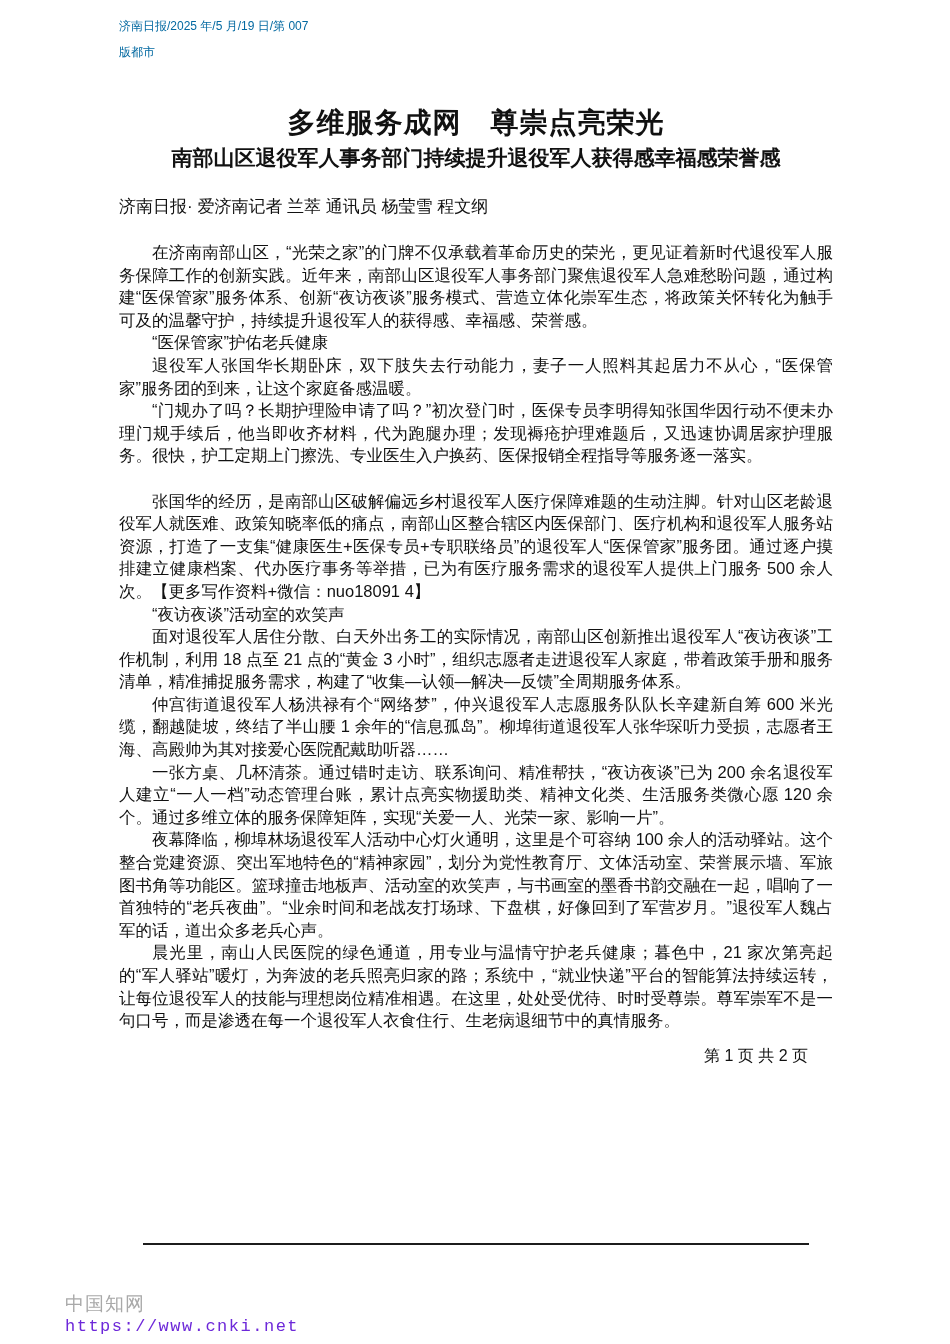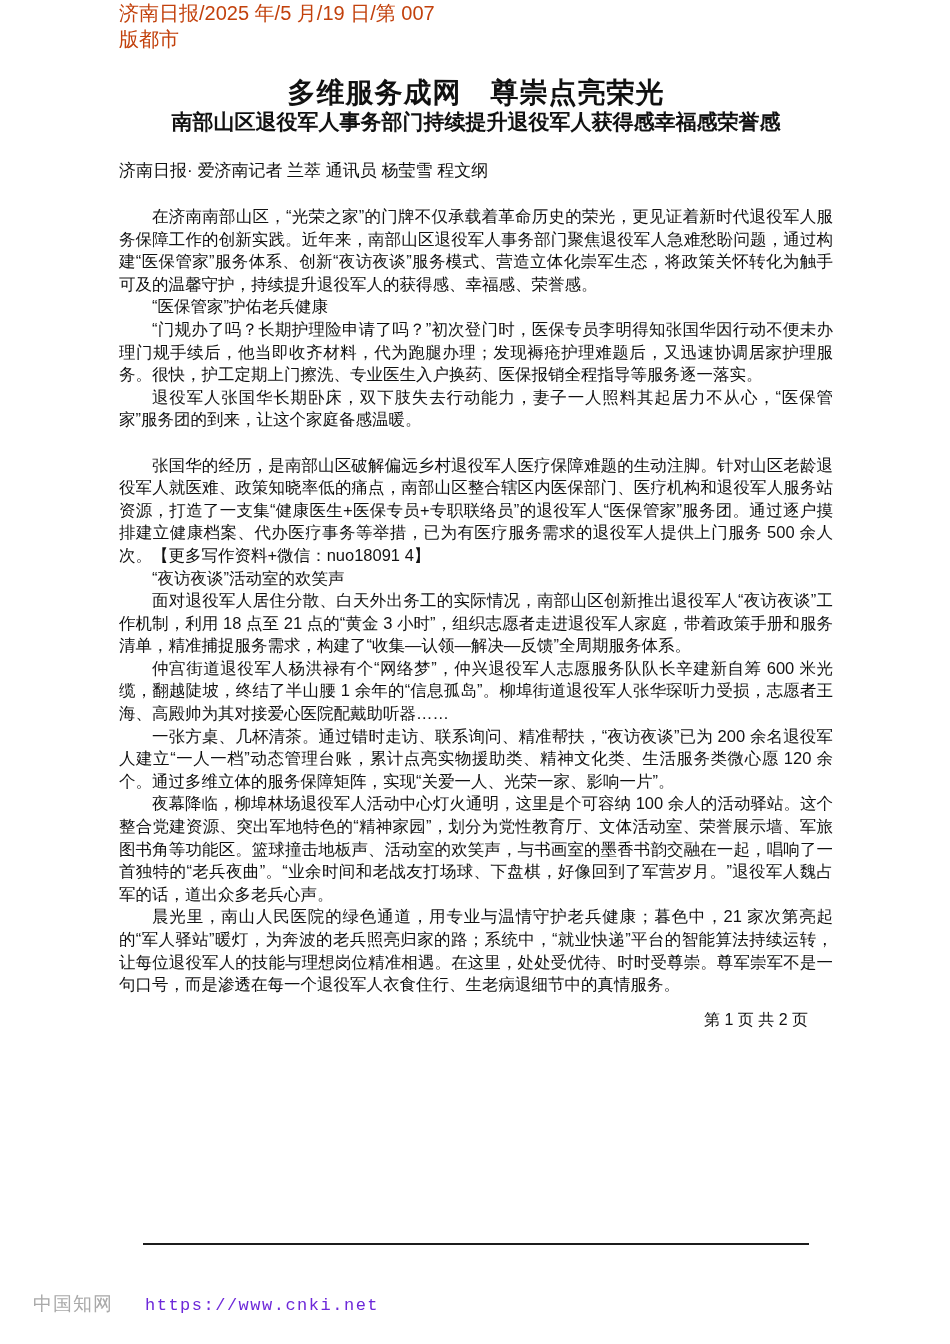--- a/index.html
+++ b/index.html
@@ -15,33 +15,35 @@
     color: #111111;
     overflow: hidden;
   }
   .content {
     position: absolute;
     left: 119px;
     top: 0;
     width: 714px;
   }
   .doc-header {
-    font-size: 20px;
+    margin-top: 13px;
+    font-size: 12px;
     line-height: 26px;
-    color: #c2410c;
+    color: #0369a1;
   }
   .doc-title {
-    margin-top: 25px;
+    margin-top: 42px;
     font-size: 28px;
     font-weight: bold;
     text-align: center;
     line-height: 32px;
     letter-spacing: 1px;
   }
   .doc-subtitle {
+    margin-top: 6px;
     font-size: 21px;
     font-weight: bold;
     text-align: center;
     line-height: 26px;
   }
   .byline {
     margin-top: 26px;
     font-size: 17px;
     text-align: left;
     line-height: 20px;
@@ -74,20 +76,21 @@
     width: 666px;
     height: 2px;
     background: #1c1c1c;
   }
   .watermark {
     position: absolute;
     left: 33px;
     top: 1291px;
     display: flex;
     align-items: baseline;
+    flex-direction: column;
   }
   .watermark-name {
     font-size: 19px;
     color: #a9a9a9;
     letter-spacing: 1px;
   }
   .watermark-url {
     margin-left: 32px;
     font-family: "Liberation Mono", "DejaVu Sans Mono", monospace;
     font-size: 17px;
@@ -104,22 +107,22 @@
     <div>版都市</div>
   </div>
 
   <div class="doc-title">多维服务成网　尊崇点亮荣光</div>
   <div class="doc-subtitle">南部山区退役军人事务部门持续提升退役军人获得感幸福感荣誉感</div>
   <div class="byline">济南日报· 爱济南记者 兰萃 通讯员 杨莹雪 程文纲</div>
 
   <div class="article-body">
       <p class="body">在济南南部山区，“光荣之家”的门牌不仅承载着革命历史的荣光，更见证着新时代退役军人服务保障工作的创新实践。近年来，南部山区退役军人事务部门聚焦退役军人急难愁盼问题，通过构建“医保管家”服务体系、创新“夜访夜谈”服务模式、营造立体化崇军生态，将政策关怀转化为触手可及的温馨守护，持续提升退役军人的获得感、幸福感、荣誉感。</p>
       <p class="heading">“医保管家”护佑老兵健康</p>
+      <p class="body">退役军人张国华长期卧床，双下肢失去行动能力，妻子一人照料其起居力不从心，“医保管家”服务团的到来，让这个家庭备感温暖。</p>
       <p class="body">“门规办了吗？长期护理险申请了吗？”初次登门时，医保专员李明得知张国华因行动不便未办理门规手续后，他当即收齐材料，代为跑腿办理；发现褥疮护理难题后，又迅速协调居家护理服务。很快，护工定期上门擦洗、专业医生入户换药、医保报销全程指导等服务逐一落实。</p>
-      <p class="body">退役军人张国华长期卧床，双下肢失去行动能力，妻子一人照料其起居力不从心，“医保管家”服务团的到来，让这个家庭备感温暖。</p>
       <p class="spacer"></p>
       <p class="body">张国华的经历，是南部山区破解偏远乡村退役军人医疗保障难题的生动注脚。针对山区老龄退役军人就医难、政策知晓率低的痛点，南部山区整合辖区内医保部门、医疗机构和退役军人服务站资源，打造了一支集“健康医生+医保专员+专职联络员”的退役军人“医保管家”服务团。通过逐户摸排建立健康档案、代办医疗事务等举措，已为有医疗服务需求的退役军人提供上门服务 500 余人次。【更多写作资料+微信：nuo18091 4】</p>
       <p class="heading">“夜访夜谈”活动室的欢笑声</p>
       <p class="body">面对退役军人居住分散、白天外出务工的实际情况，南部山区创新推出退役军人“夜访夜谈”工作机制，利用 18 点至 21 点的“黄金 3 小时”，组织志愿者走进退役军人家庭，带着政策手册和服务清单，精准捕捉服务需求，构建了“收集—认领—解决—反馈”全周期服务体系。</p>
       <p class="body">仲宫街道退役军人杨洪禄有个“网络梦”，仲兴退役军人志愿服务队队长辛建新自筹 600 米光缆，翻越陡坡，终结了半山腰 1 余年的“信息孤岛”。柳埠街道退役军人张华琛听力受损，志愿者王海、高殿帅为其对接爱心医院配戴助听器……</p>
       <p class="body">一张方桌、几杯清茶。通过错时走访、联系询问、精准帮扶，“夜访夜谈”已为 200 余名退役军人建立“一人一档”动态管理台账，累计点亮实物援助类、精神文化类、生活服务类微心愿 120 余个。通过多维立体的服务保障矩阵，实现“关爱一人、光荣一家、影响一片”。</p>
       <p class="body">夜幕降临，柳埠林场退役军人活动中心灯火通明，这里是个可容纳 100 余人的活动驿站。这个整合党建资源、突出军地特色的“精神家园”，划分为党性教育厅、文体活动室、荣誉展示墙、军旅图书角等功能区。篮球撞击地板声、活动室的欢笑声，与书画室的墨香书韵交融在一起，唱响了一首独特的“老兵夜曲”。“业余时间和老战友打场球、下盘棋，好像回到了军营岁月。”退役军人魏占军的话，道出众多老兵心声。</p>
       <p class="body">晨光里，南山人民医院的绿色通道，用专业与温情守护老兵健康；暮色中，21 家次第亮起的“军人驿站”暖灯，为奔波的老兵照亮归家的路；系统中，“就业快递”平台的智能算法持续运转，让每位退役军人的技能与理想岗位精准相遇。在这里，处处受优待、时时受尊崇。尊军崇军不是一句口号，而是渗透在每一个退役军人衣食住行、生老病退细节中的真情服务。</p>
     </div>
 

